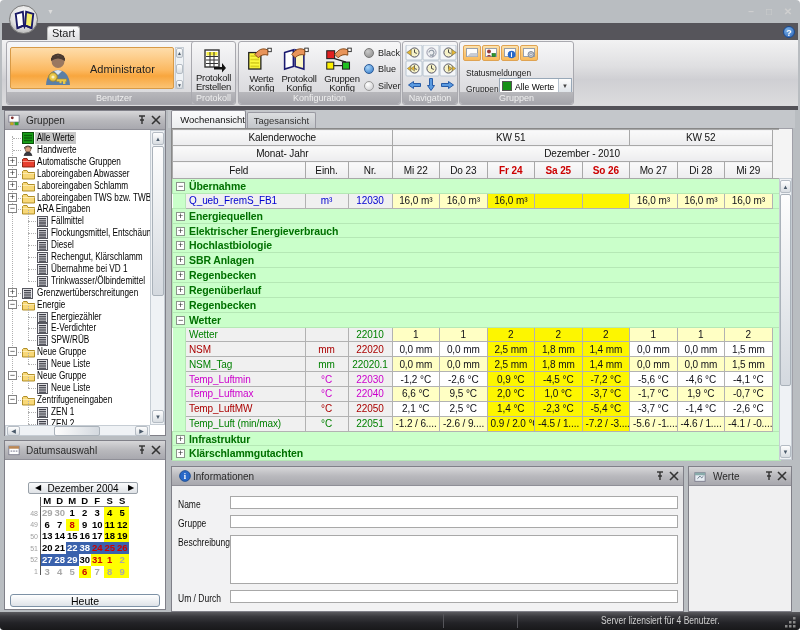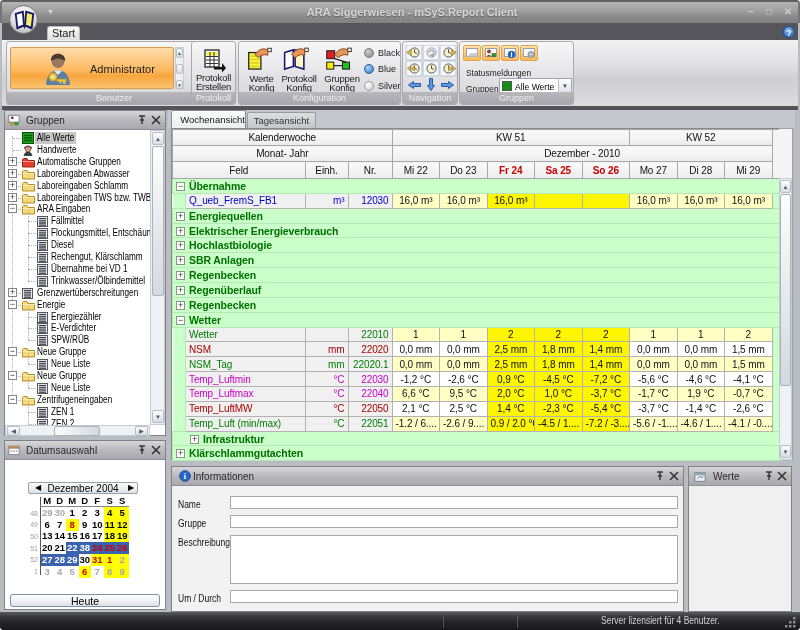--- a/index.html
+++ b/index.html
@@ -39,37 +39,34 @@
 #grid{left:171px;top:128px;width:622px;height:332px;background:#fff;border-top:1px solid #888;border-left:1px solid #888}
 table{border-collapse:collapse;table-layout:fixed}
 #gt{width:608px;font-size:10px;letter-spacing:-0.1px}
 #gt td{border:1px solid #b2b2b2;padding:0 3px;overflow:hidden;white-space:nowrap;height:16px}
 #gt tr.hd td{background:linear-gradient(#fafafa,#ececee);border:1px solid #a8a8a8;text-align:center;color:#111}
 #gt tr.grp td{background:#caffca;border-color:#b5e8b5;color:#007000;font-weight:bold;font-size:10.5px}
 #gt tr.dr td{height:14.87px}
 #gt td.fld{background:#f0f0f0;border-color:#b2b2b2}
 #gt td.gut{background:#caffca;border:none;border-right:1px solid #b5e8b5}
 #gt td.val{text-align:center;color:#101018}
-#gt td.c{text-align:right}
+#gt td.c{text-align:center}
 .yp{background:#ffffc4}
 .yb{background:#fdf600}
 .wh{background:#fff}
 
 .cd{position:absolute;width:12.5px;height:12px;font-size:9.5px;font-weight:bold;text-align:center;line-height:12px;color:#000}
 
 .flabel{font-size:10px;color:#111;transform:scaleX(0.85);transform-origin:0 0;white-space:nowrap}
 .inp{background:#fff;border:1px solid #a8a8a8}
 
 #status{left:0px;top:612px;width:800px;height:18px;background:linear-gradient(#5b5b5f,#3a3a3e 25%,#232327 60%,#18181a);border-radius:0 0 3px 3px}
 </style></head><body>
 <div id="app">
 
-<div id="title" class="ab">
- <div class="cap ab">ARA Siggerwiesen - mSyS.Report Client</div>
-</div>
 <div class="winbtn ab" style="left:741px">–</div>
 <div class="winbtn ab" style="left:759px;font-size:10px">□</div>
 <div class="winbtn ab" style="left:778px">✕</div>
 <div class="ab" style="left:47px;top:8px;color:#dcdcdc;font-size:7px">▼</div>
 <div id="orb" class="ab">
       <svg width="23" height="23" viewBox="0 0 21 21">
 <path d="M2.5 4.5 L9 2.5 L10 15 L4 17.5 Z" fill="#fff" stroke="#1a1a66" stroke-width="1.7"></path>
 <path d="M18.5 4.5 L12 2.5 L11 15 L17 17.5 Z" fill="#f6ef6a" stroke="#1a1a66" stroke-width="1.7"></path>
 <path d="M4 17.5 L10 15 L10.5 16.2 L11 15 L17 17.5" fill="none" stroke="#1a1a66" stroke-width="1.7"></path>
 </svg>
@@ -839,21 +836,21 @@
             <td class="val yp">-2.6 / 9....</td>
             <td class="val yb">0.9 / 2.0 °C</td>
             <td class="val yb">-4.5 / 1....</td>
             <td class="val yb">-7.2 / -3....</td>
             <td class="val yp">-5.6 / -1....</td>
             <td class="val yp">-4.6 / 1....</td>
             <td class="val yp">-4.1 / -0....</td>
             <td class="gut" style="border-left:1px solid #b5e8b5"></td>
           </tr>
           <tr class="dr grp">
-            <td colspan="13" style="padding-left:15px"><span style="display:inline-block;width:9px;height:9px;border:1px solid #8a968a;background:#fff;color:#333;font-size:9px;line-height:7px;text-align:center;font-weight:normal;margin:0 4px 0 2px;vertical-align:1px">+</span>Infrastruktur</td>
+            <td colspan="13" style="padding-left:1px"><span style="display:inline-block;width:9px;height:9px;border:1px solid #8a968a;background:#fff;color:#333;font-size:9px;line-height:7px;text-align:center;font-weight:normal;margin:0 4px 0 2px;vertical-align:1px">+</span>Infrastruktur</td>
           </tr>
           <tr class="dr grp">
             <td colspan="13" style="padding-left:1px"><span style="display:inline-block;width:9px;height:9px;border:1px solid #8a968a;background:#fff;color:#333;font-size:9px;line-height:7px;text-align:center;font-weight:normal;margin:0 4px 0 2px;vertical-align:1px">+</span>Klärschlammgutachten</td>
           </tr>
         </tbody>
       </table>
     </div>
     <div class="ab" style="left:779px;top:128px;width:14px;height:332px;background:#f4f4f4;border:1px solid #a0a0a8;border-left:none">
       <div class="sb ab" style="left:0px;top:49px;width:13px;height:282px">
         <div class="sbb ab" style="left:0px;top:1px;width:11px;height:13px;font-size:6px;line-height:12px">▲</div>

